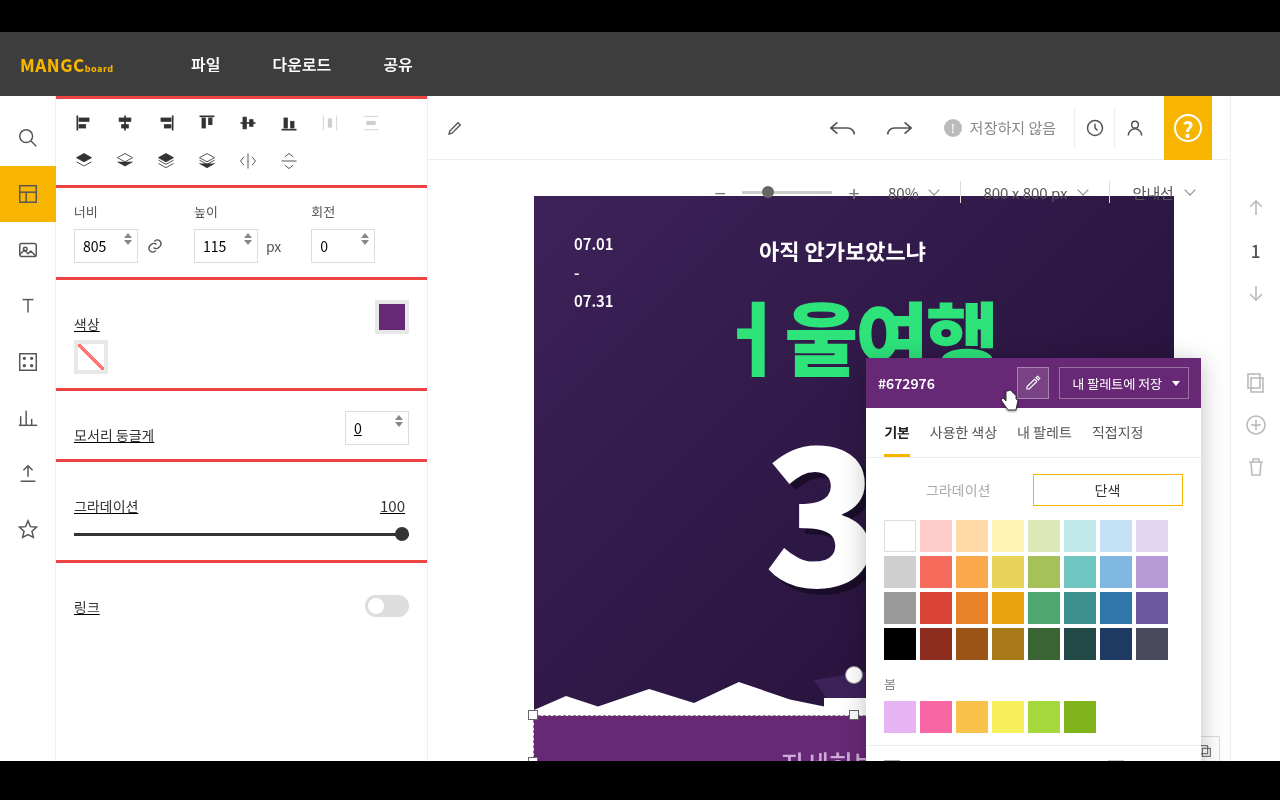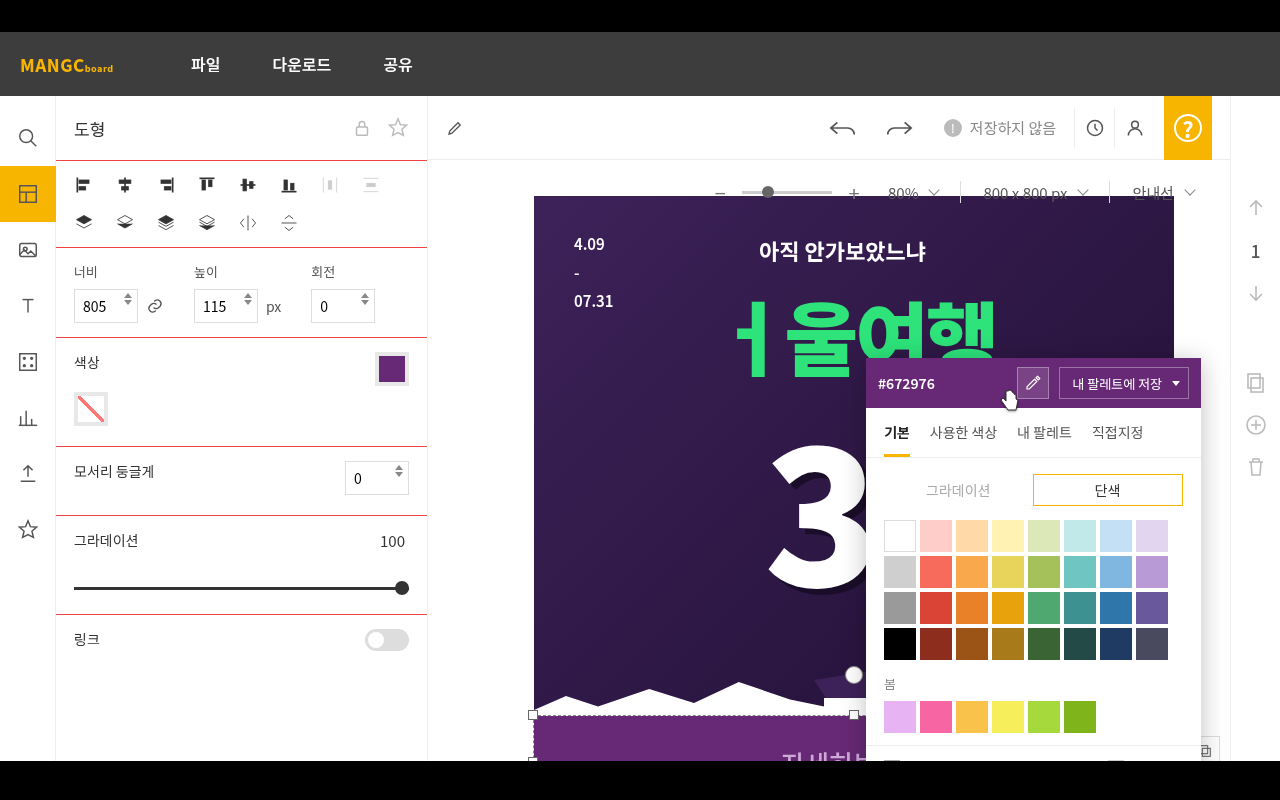--- a/index.html
+++ b/index.html
@@ -18,35 +18,35 @@
 .rail { width:56px; background:#fff; border-right:1px solid #eee; display:flex; flex-direction:column; align-items:center; padding-top:14px; gap:0; }
 .rail .ritem { width:56px; height:56px; display:flex; align-items:center; justify-content:center; cursor:pointer; }
 .rail .ritem.active { background:#f7b500; }
 .rail svg { width:22px; height:22px; stroke:#555; fill:none; stroke-width:1.6; }
 
 
 .panel { width:372px; background:#fff; border-right:1px solid #eee; display:flex; flex-direction:column; overflow-y:auto; }
 .panel-head { height:64px; display:flex; align-items:center; padding:0 18px; font-size:17px; color:#333; }
 .panel-head .sp { flex:1; }
 .panel-head .hicon { width:22px; height:22px; margin-left:14px; stroke:#bbb; fill:none; stroke-width:1.6; cursor:pointer; }
-.psec { border-top:1px solid #ef4444; padding:14px 18px; }
+.psec { border-top:3px solid #ef4444; padding:14px 18px; }
 .tool-icons { display:flex; flex-wrap:wrap; gap:21px; }
 .tool-icons svg { width:20px; height:20px; stroke:#333; fill:#333; cursor:pointer; }
 .tool-icons svg.dis { stroke:#ccc; fill:#ccc; }
 .dimrow { display:flex; gap:30px; }
 .dimcol { display:flex; flex-direction:column; gap:8px; }
 .dimlbl { font-size:13px; color:#555; }
 .dimctl { display:flex; align-items:center; gap:8px; }
 .numbox { width:64px; height:34px; border:1px solid #ddd; display:flex; align-items:center; padding:0 22px 0 8px; font-size:14px; position:relative; }
 .numbox .spin { position:absolute; right:3px; top:3px; width:10px; display:flex; flex-direction:column; gap:2px; }
 .numbox .spin div { width:0; height:0; border-left:4px solid transparent; border-right:4px solid transparent; cursor:pointer; }
 .numbox .spin .up { border-bottom:5px solid #888; }
 .numbox .spin .dn { border-top:5px solid #888; }
 .linkic { width:18px; height:18px; stroke:#555; fill:none; stroke-width:1.8; cursor:pointer; }
-.proprow { display:flex; align-items:flex-start; height:40px; }
+.proprow { display:flex; align-items:flex-end; height:40px;text-decoration:underline; }
 .proplbl { font-size:14px; color:#333; flex:1; }
 .swatch { width:34px; height:34px; border:4px solid #e8e8e8; cursor:pointer; }
 .swatch.fill { background:#672976; }
 .swatch.stroke { background:#fff; position:relative; }
 .swatch.stroke::after { content:""; position:absolute; inset:0; background:linear-gradient(to top right, transparent 46%, #f77 46%, #f77 54%, transparent 54%); }
 .valr { font-size:15px; color:#333; margin-right:4px; }
 .slider { width:100%; height:24px; position:relative; margin-top:6px; }
 .slider .track { position:absolute; top:11px; left:0; right:0; height:3px; background:#333; }
 .slider .thumb { position:absolute; right:0; top:5px; width:14px; height:14px; background:#333; border-radius:50%; }
 .toggle { width:44px; height:22px; background:#ddd; border-radius:11px; position:relative; cursor:pointer; }
@@ -204,31 +204,20 @@
           </svg>
         </div>
       <div class="ritem">
           <svg viewBox="0 0 24 24">
             <path d="M12 2l2.6 6.3 6.8.6-5.1 4.5 1.6 6.6L12 16.9 6.1 20l1.6-6.6L2.6 8.9l6.8-.6z"></path>
           </svg>
         </div>
     </div>
 
     <div class="panel">
-      <div class="panel-head">
-        <span>도형</span>
-        <span class="sp"></span>
-        <svg class="hicon" viewBox="0 0 24 24">
-            <rect x="6" y="11" width="12" height="9" rx="1"></rect>
-            <path d="M9 11V8a3 3 0 016 0v3"></path>
-          </svg>
-        <svg class="hicon" viewBox="0 0 24 24">
-            <path d="M12 2l2.6 6.3 6.8.6-5.1 4.5 1.6 6.6L12 16.9 6.1 20l1.6-6.6L2.6 8.9l6.8-.6z"></path>
-          </svg>
-      </div>
 
       <div class="psec">
         <div class="tool-icons">
           <svg viewBox="0 0 24 24">
               <line x1="4" y1="3" x2="4" y2="21" stroke-width="2"></line>
               <rect x="6" y="6" width="12" height="4"></rect>
               <rect x="6" y="14" width="8" height="4"></rect>
             </svg>
           <svg viewBox="0 0 24 24">
               <line x1="12" y1="3" x2="12" y2="21" stroke-width="2"></line>
@@ -433,21 +422,21 @@
           </div>
         <div class="sep"></div>
         <div class="dd">
             <span>안내선</span>
             <span class="chev"></span>
           </div>
       </div>
 
       <div class="artboard">
         <div class="date">
-          <div>4.09</div>
+          <div>07.01</div>
             <div>-</div>
             <div>07.31</div>
         </div>
         <div class="tagline">아직 안가보았느냐</div>
         <div class="bigtitle">ㅓ울여행</div>
         <div class="bignum">30</div>
         <div class="pct">%</div>
         <div class="disc">할인</div>
         <div class="tower"></div>
         <div class="pinkbldg"></div>

